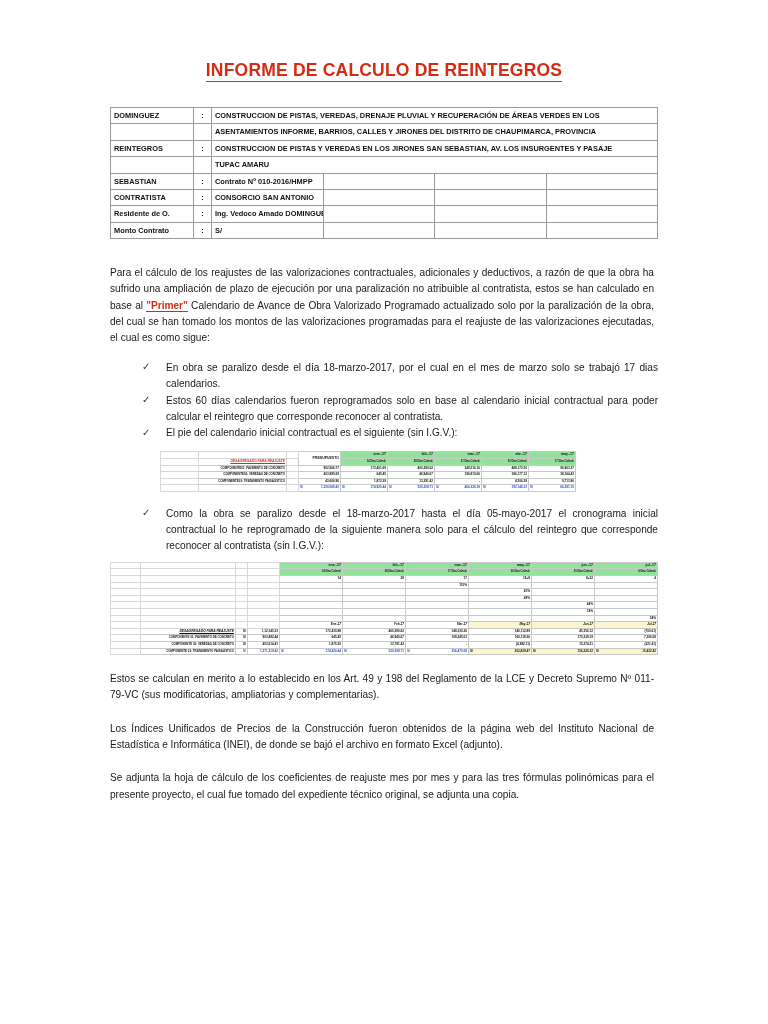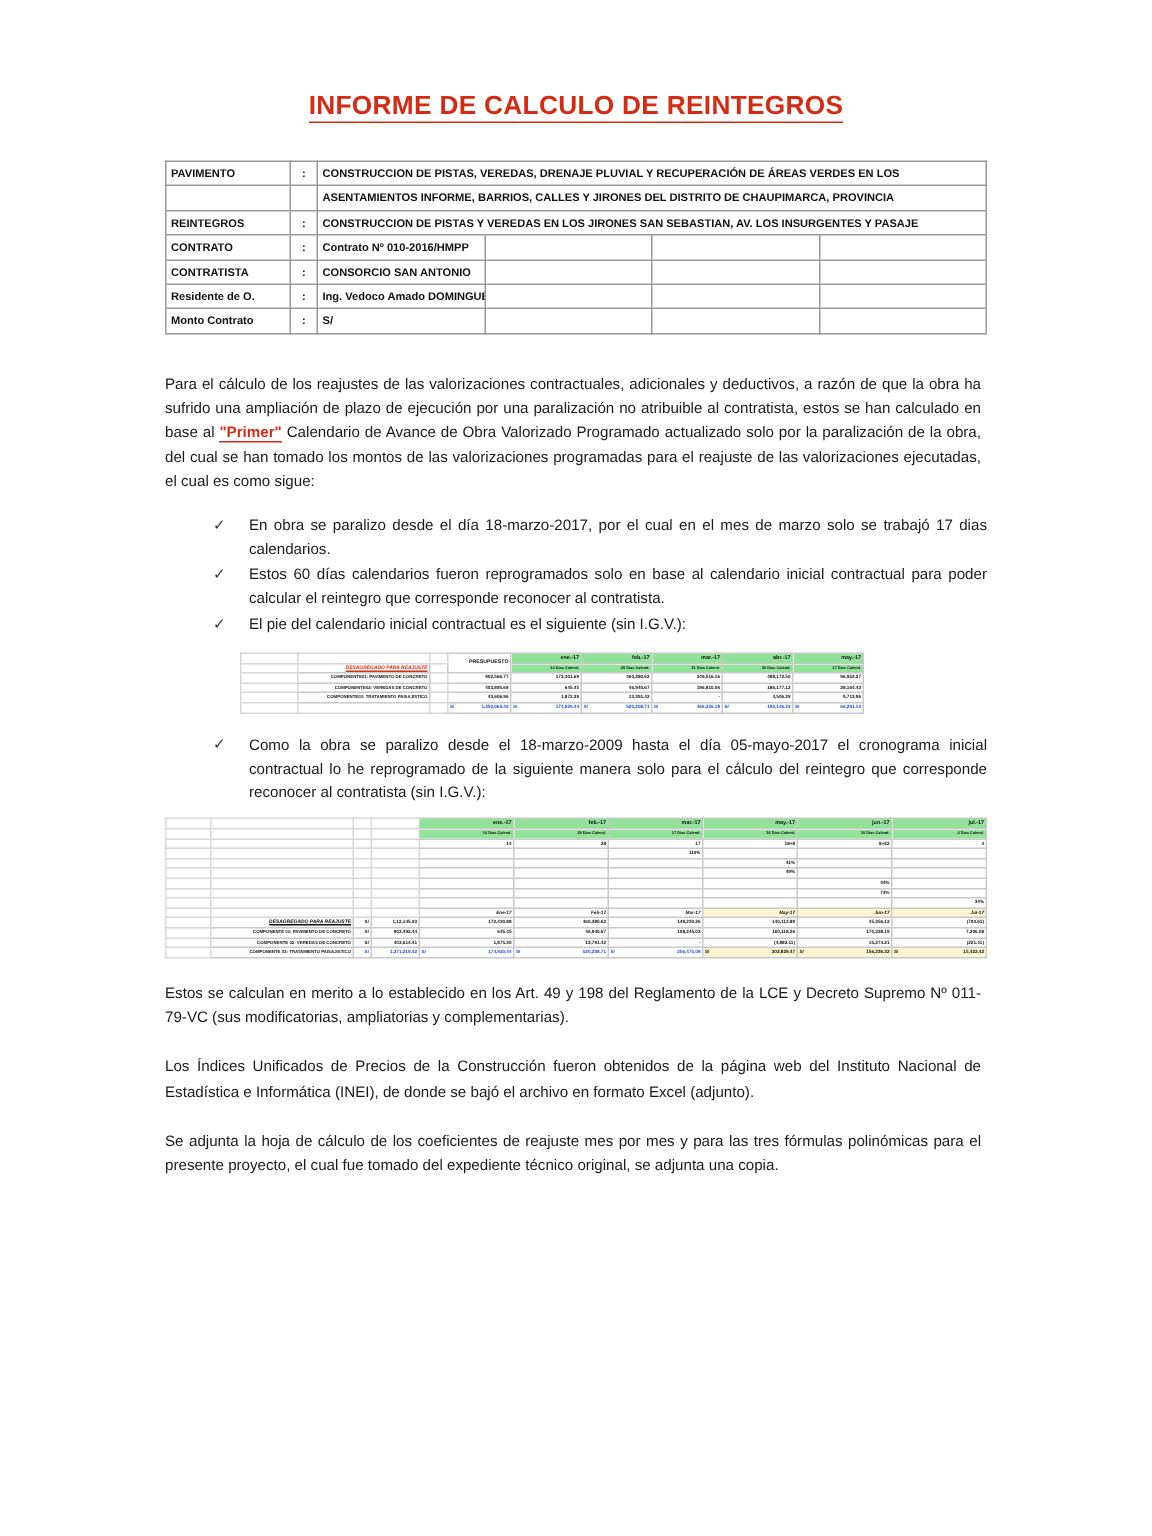--- a/index.html
+++ b/index.html
@@ -222,36 +222,41 @@
 
 <div class="page">
 
   <h1 class="doc-title">
     <span>INFORME  DE  CALCULO DE REINTEGROS</span>
   </h1>
 
   <table class="hdr">
     <tbody>
       <tr>
-        <td class="k">PAVIMENTO</td>
+        <td class="k">DOMINGUEZ</td>
         <td class="c">:</td>
         <td class="v" colspan="4">CONSTRUCCION DE PISTAS, VEREDAS, DRENAJE PLUVIAL Y RECUPERACIÓN DE ÁREAS VERDES EN LOS</td>
       </tr>
       <tr>
         <td class="k"></td>
         <td class="c"></td>
         <td class="v" colspan="4">ASENTAMIENTOS INFORME, BARRIOS, CALLES Y JIRONES DEL DISTRITO DE CHAUPIMARCA, PROVINCIA</td>
       </tr>
       <tr>
         <td class="k">REINTEGROS</td>
         <td class="c">:</td>
         <td class="v" colspan="4">CONSTRUCCION DE PISTAS Y VEREDAS EN LOS JIRONES SAN SEBASTIAN, AV. LOS INSURGENTES Y PASAJE</td>
       </tr>
       <tr>
-        <td class="k">CONTRATO</td>
+        <td class="k"></td>
+        <td class="c"></td>
+        <td class="v" colspan="4">TUPAC AMARU</td>
+      </tr>
+      <tr>
+        <td class="k">SEBASTIAN</td>
         <td class="c">:</td>
         <td class="v">Contrato Nº 010-2016/HMPP</td>
         <td class="pad"></td>
         <td class="pad"></td>
         <td class="pad"></td>
       </tr>
       <tr>
         <td class="k">CONTRATISTA</td>
         <td class="c">:</td>
         <td class="v">CONSORCIO  SAN  ANTONIO</td>
@@ -378,21 +383,21 @@
           </td>
           <td class="tot">
             <span style="float:left">S/</span><span>66,291.10</span>
           </td>
         </tr>
       </tbody>
     </table>
   </div>
 
   <ul class="checks single">
-    <li>Como la obra se paralizo desde el 18-marzo-2009 hasta el día 05-mayo-2017 el cronograma inicial contractual lo he reprogramado de la siguiente manera solo para el cálculo del reintegro que corresponde reconocer al contratista (sin I.G.V.):</li>
+    <li>Como la obra se paralizo desde el 18-marzo-2017 hasta el día 05-mayo-2017 el cronograma inicial contractual lo he reprogramado de la siguiente manera solo para el cálculo del reintegro que corresponde reconocer al contratista (sin I.G.V.):</li>
   </ul>
 
   <div class="sheet-wrap t2">
     <table class="sheet">
       <colgroup>
         <col style="width:30px">
           <col style="width:95px">
           <col style="width:12px">
           <col style="width:32px">
         <col style="width:63px">

